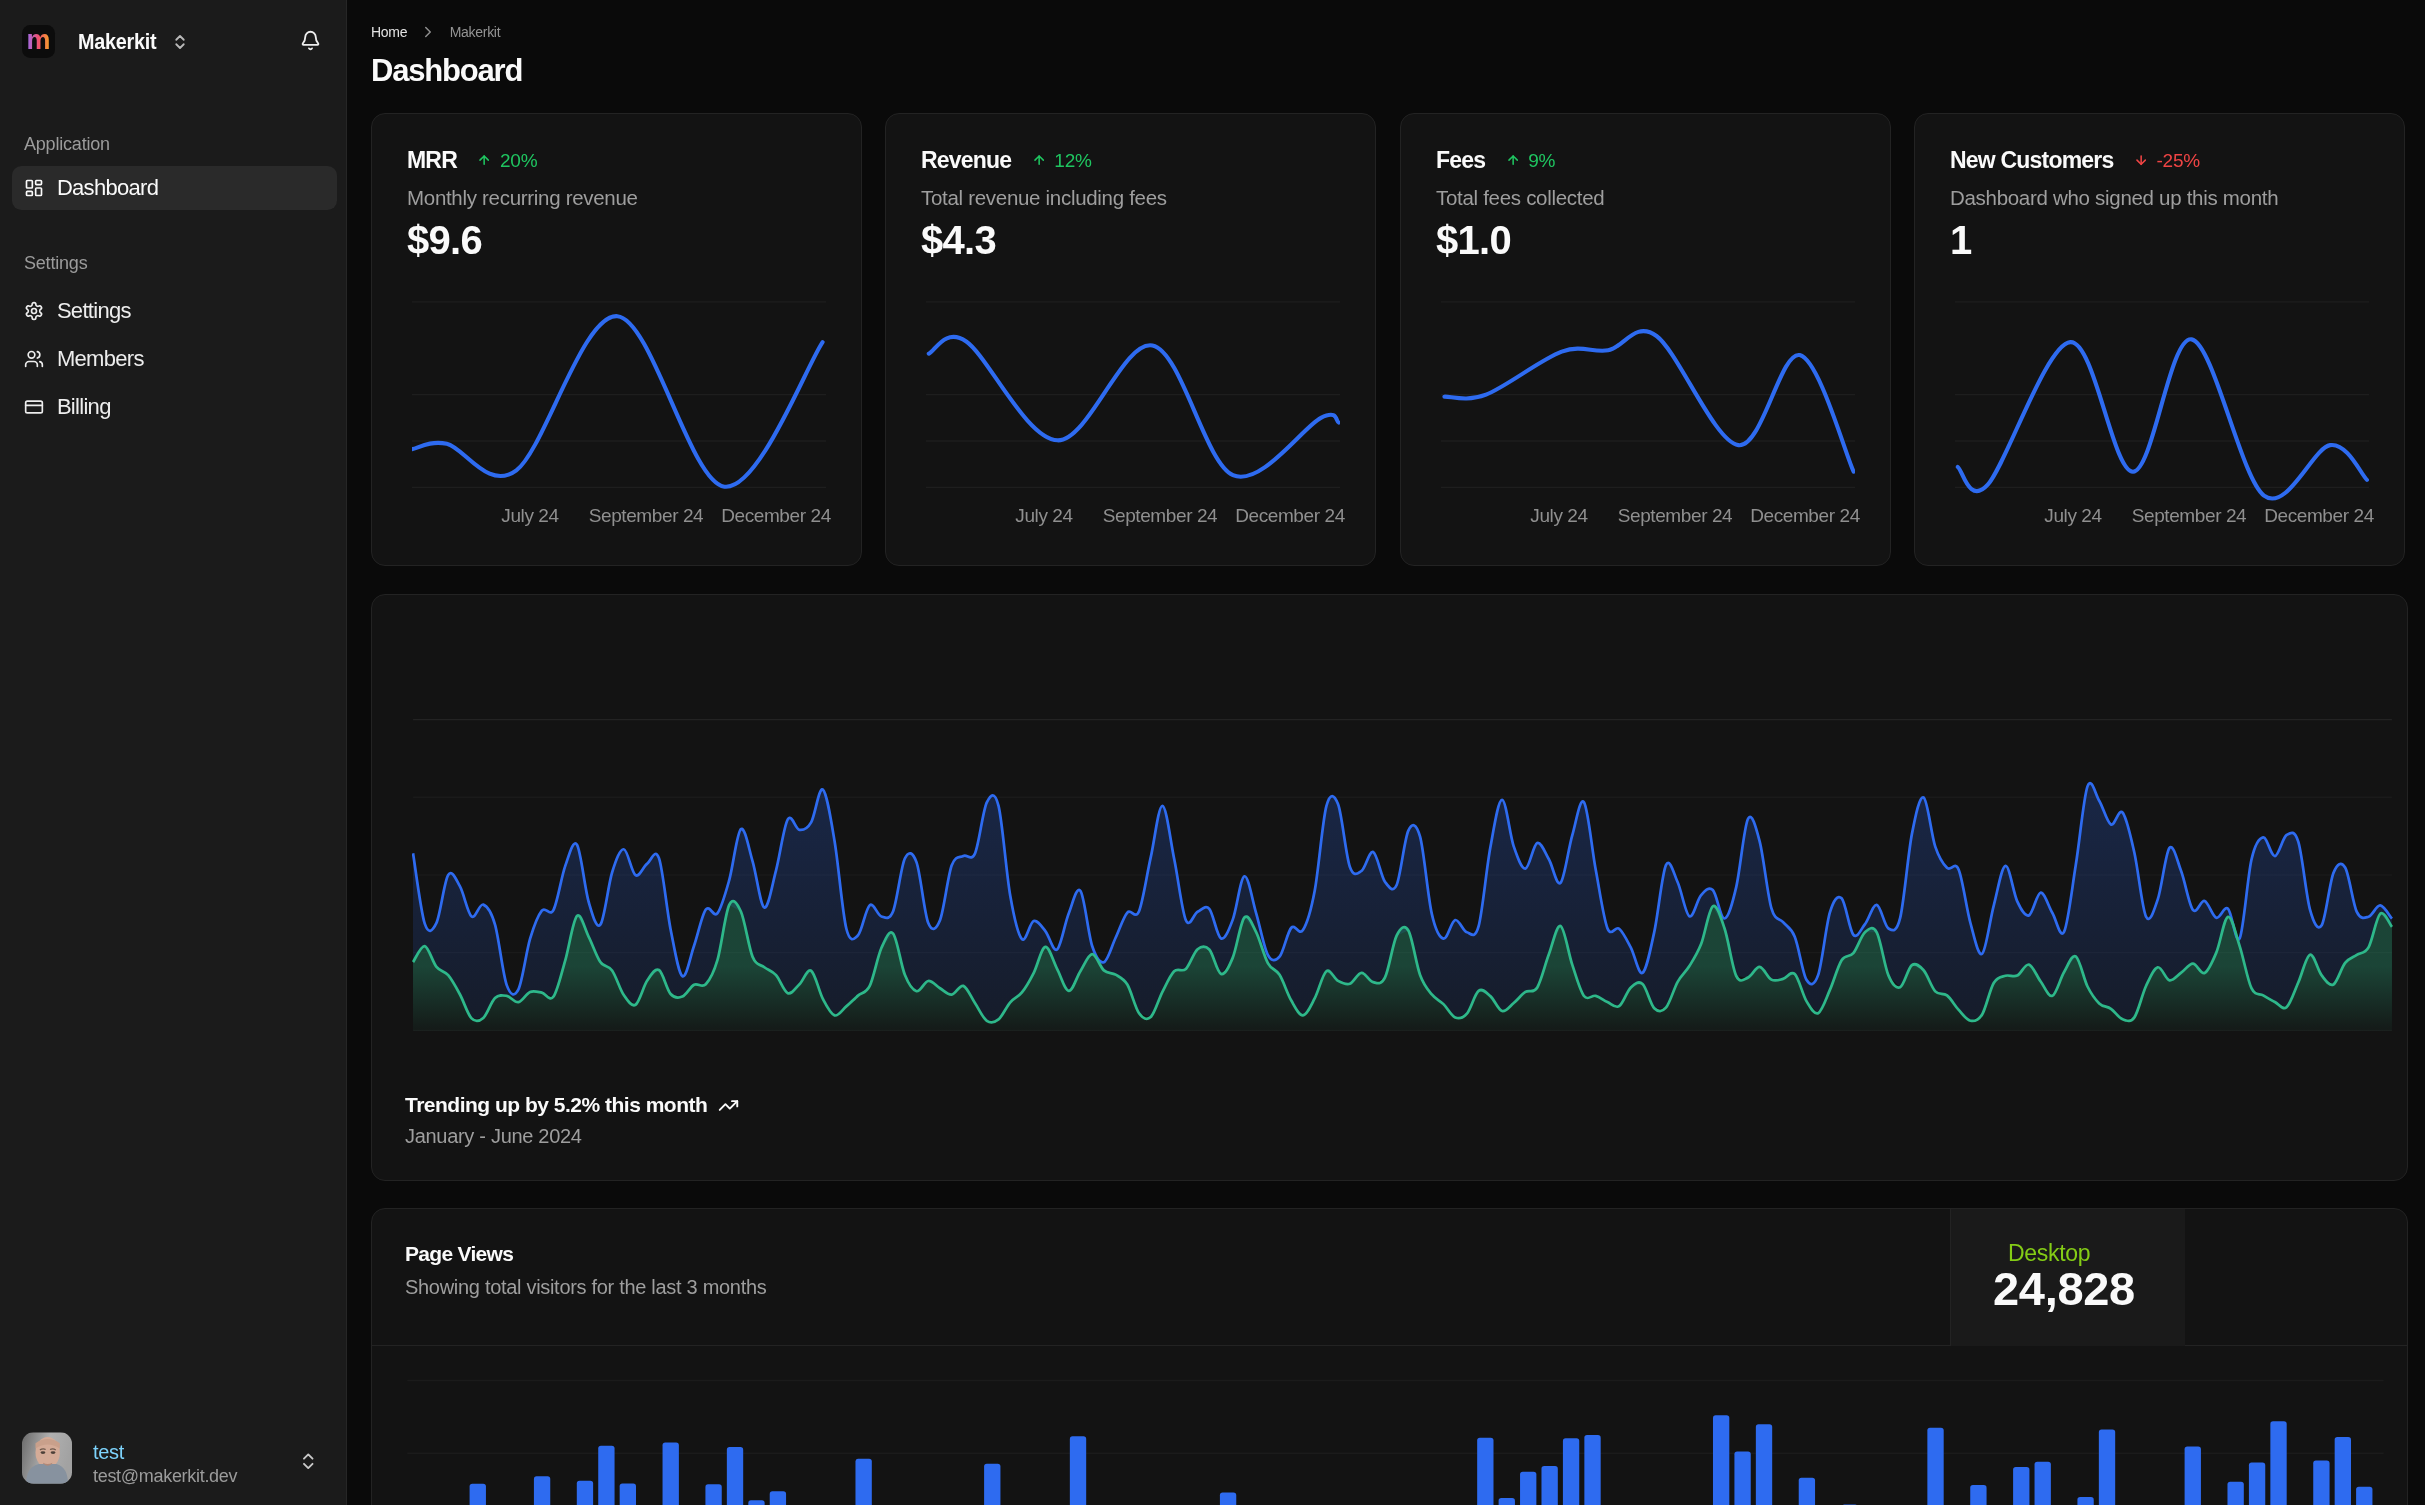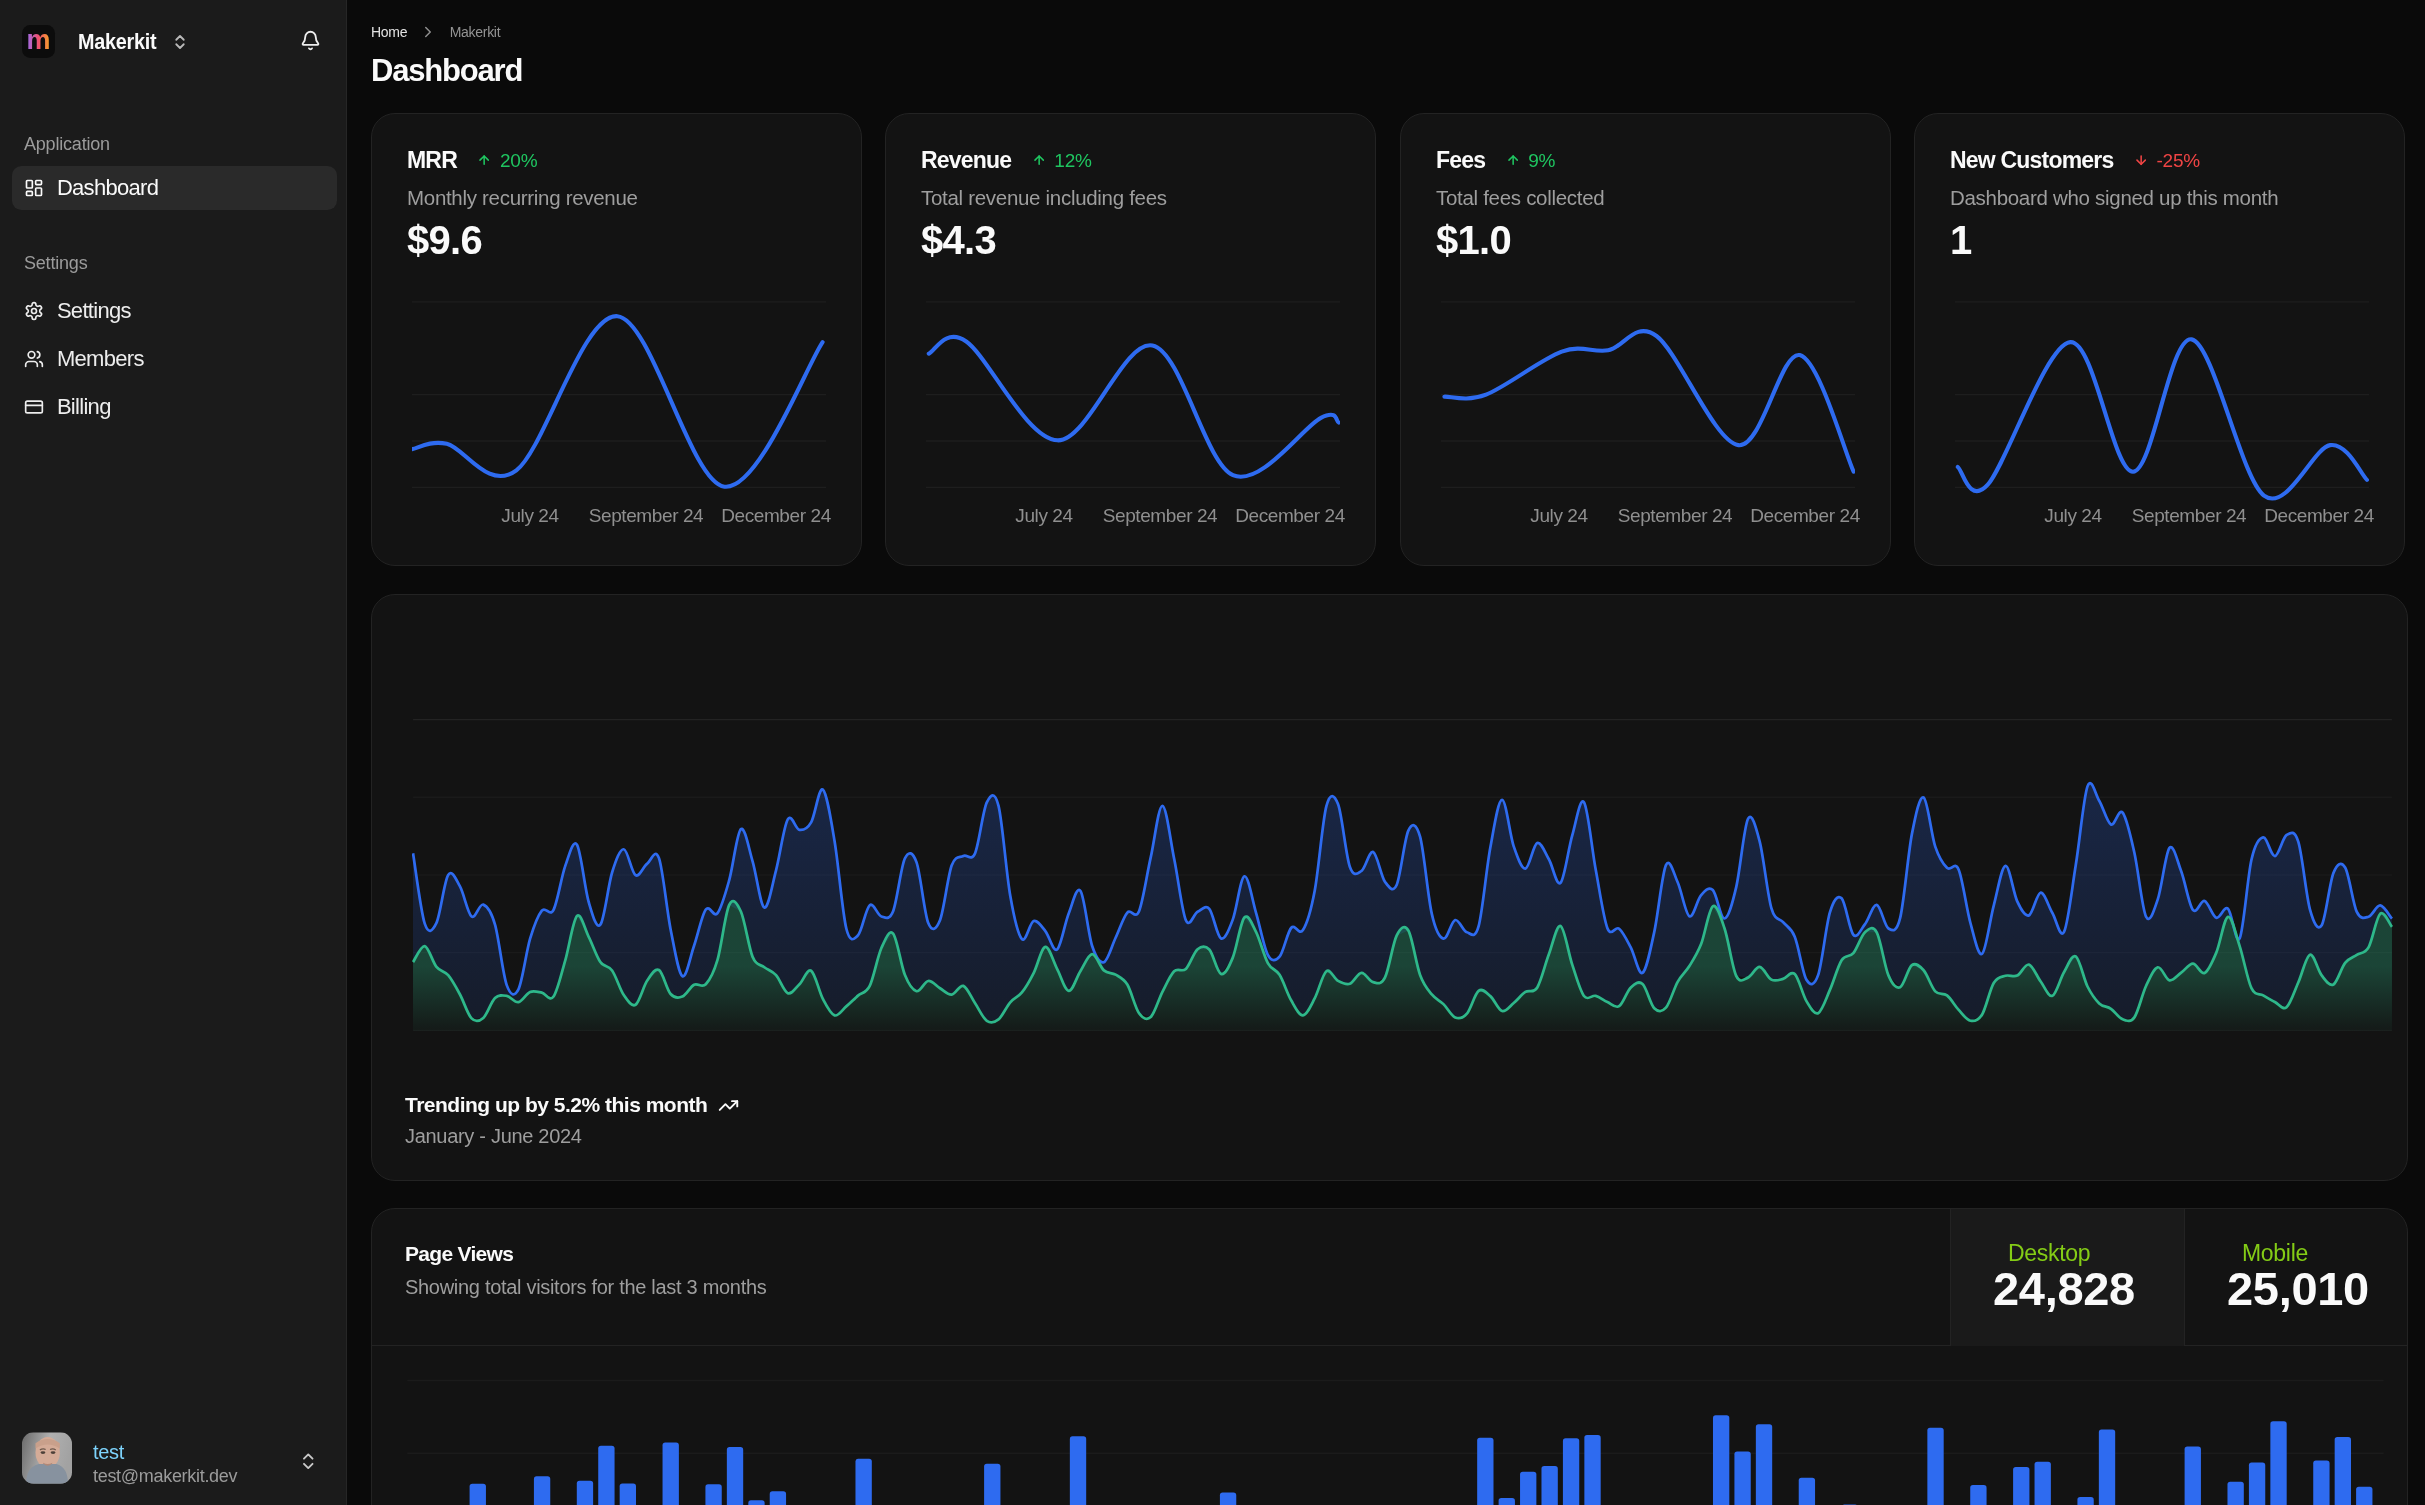--- a/index.html
+++ b/index.html
@@ -14,21 +14,21 @@
 .nav-item span { margin-left:13px; }
 .nav-active { background:#2a2a2a; color:#fafafa; }
 .userbox { position:absolute; left:0; bottom:0; width:347px; height:89px; }
 .uname { position:absolute; left:93px; top:24.6px; color:#7dd3fc; font-size:20px; font-weight:400; letter-spacing:-0.3px; }
 .umail { position:absolute; left:93px; top:50px; color:#9b9b9b; font-size:18px; letter-spacing:-0.3px; }
 .main { position:absolute; left:347px; top:0; width:2078px; height:1505px; }
 .crumbs { position:absolute; left:24px; top:23px; display:flex; align-items:center; font-size:14px; letter-spacing:-0.3px; color:#e3e3e3; }
 .crumbs .sep { margin:0 12.3px; display:flex; }
 .crumbs .cur { color:#949494; }
 h1 { position:absolute; left:24px; top:53px; color:#fafafa; font-size:31px; font-weight:700; letter-spacing:-1.2px; }
-.card { position:absolute; background:#131313; border:1.4px solid #232323; border-radius:24px; overflow:hidden; }
+.card { position:absolute; background:#131313; border:1.4px solid #232323; border-radius:14px; overflow:hidden; }
 .stat { top:113px; width:491px; height:453px; }
 .strow { position:absolute; left:35px; top:33px; display:flex; align-items:center; }
 .sttitle { color:#fafafa; font-size:23px; font-weight:700; letter-spacing:-0.8px; }
 .badge { display:flex; align-items:center; font-size:19px; margin-left:20.5px; letter-spacing:-0.2px; }
 .badge span { margin-left:8.2px; }
 .stsub { position:absolute; left:35px; top:72px; color:#9e9e9e; font-size:20.5px; letter-spacing:-0.3px; }
 .stval { position:absolute; left:35px; top:104px; color:#fafafa; font-size:40px; font-weight:700; letter-spacing:-0.7px; }
 .stchart { position:absolute; left:40px; top:181px; width:414px; height:232px; }
 .xlabels span { position:absolute; top:210px; transform:translateX(-50%); color:#8f8f8f; font-size:19px; letter-spacing:-0.4px; white-space:nowrap; }
 .vis { top:594px; left:24px; width:2037px; height:587px; }
@@ -289,24 +289,20 @@
   <div class="card pv">
     <div class="pvhead">
       <div class="pvtitles">
           <div class="ctitle">Page Views</div>
           <div class="csub">Showing total visitors for the last 3 months</div>
         </div>
       <div class="pvcell" style="left:1578px;width:235px;background:#1a1a1a">
           <div class="lab">Desktop</div>
           <div class="num">24,828</div>
         </div>
-      <div class="pvcell" style="left:1812px;width:223px">
-          <div class="lab">Mobile</div>
-          <div class="num">25,010</div>
-        </div>
     </div>
     <div class="pvchart"><svg width="1981" height="147" viewBox="0 0 2904 216">
 <line x1="0" x2="2904" y1="33" y2="33" stroke="#1b1b1b" stroke-width="2"></line>
 <line x1="0" x2="2904" y1="140" y2="140" stroke="#1b1b1b" stroke-width="2"></line>
 <rect x="91.5" y="184.7" width="24" height="245" rx="4" fill="#2e6bf0"></rect>
           <rect x="186.0" y="173.7" width="24" height="256" rx="4" fill="#2e6bf0"></rect>
           <rect x="249.0" y="180.4" width="24" height="250" rx="4" fill="#2e6bf0"></rect>
           <rect x="280.5" y="129.1" width="24" height="301" rx="4" fill="#2e6bf0"></rect>
           <rect x="312.0" y="184.5" width="24" height="246" rx="4" fill="#2e6bf0"></rect>
           <rect x="375.0" y="124.3" width="24" height="306" rx="4" fill="#2e6bf0"></rect>

